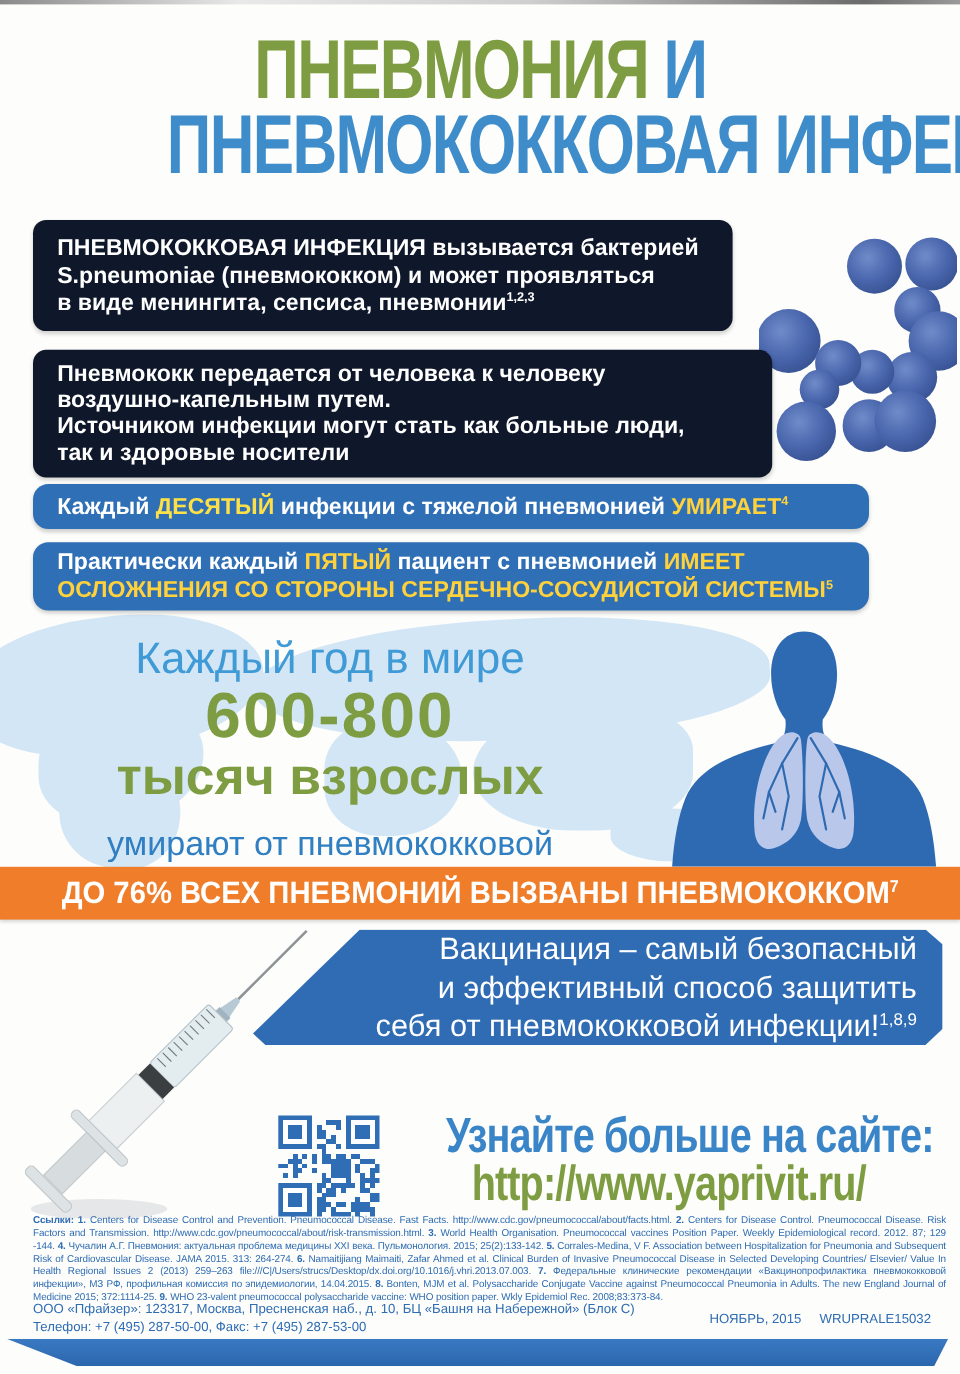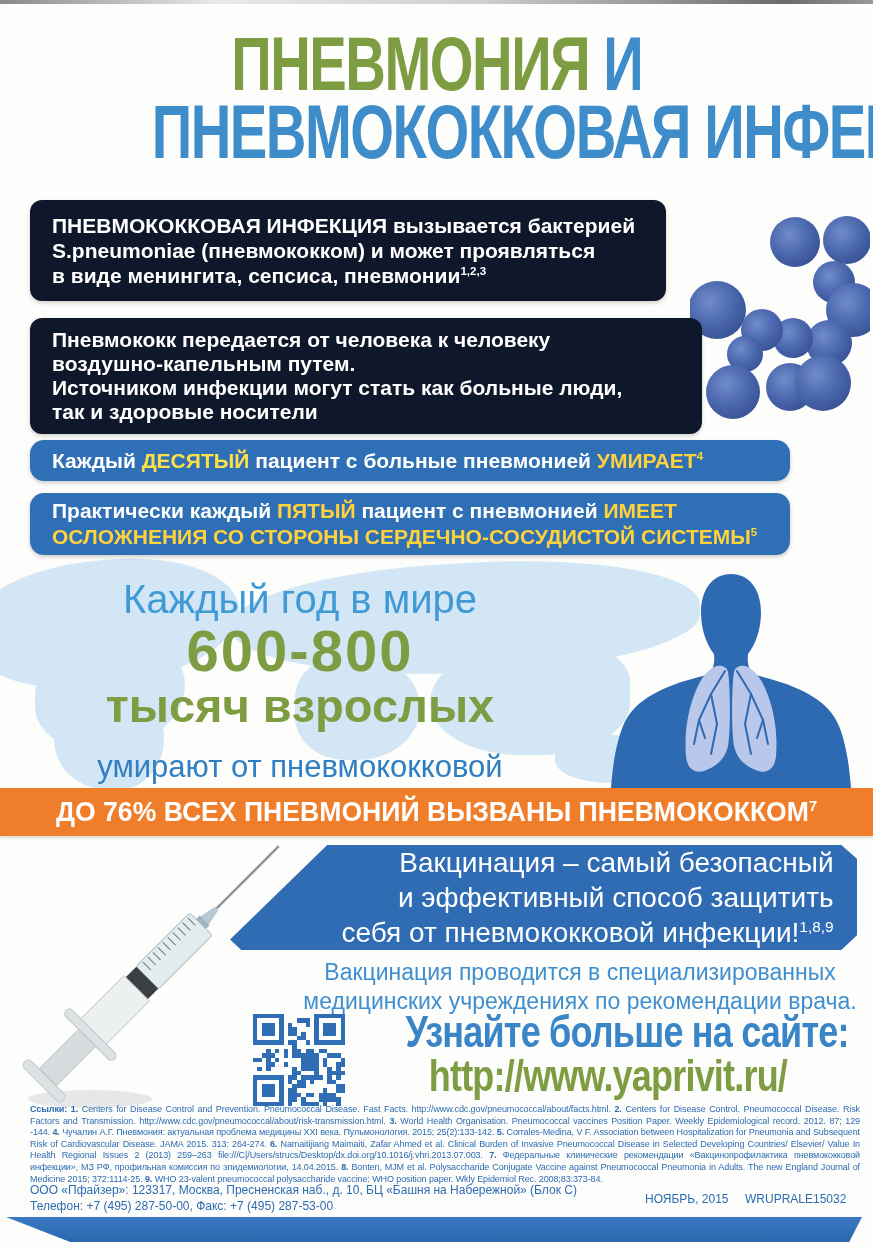--- a/index.html
+++ b/index.html
@@ -122,21 +122,21 @@
   </svg>
 
   <div class="gbox g1"><span>ПНЕВМОКОККОВАЯ ИНФЕКЦИЯ вызывается бактерией
 S.pneumoniae (пневмококком) и может проявляться
 в виде менингита, сепсиса, пневмонии</span><sup>1,2,3</sup></div>
   <div class="gbox g2"><span>Пневмококк передается от человека к человеку
 воздушно-капельным путем.
 Источником инфекции могут стать как больные люди,
 так и здоровые носители</span></div>
 
-  <div class="bluebanner bb1"><span style="white-space:pre-line"><span>Каждый </span><span style="color: #fde047; text-align: center;">ДЕСЯТЫЙ</span><span> пациент с больные пневмонией </span><span style="color: rgb(255, 210, 60);">УМИРАЕТ</span><sup style="color: rgb(255, 210, 60);">4</sup></span></div>
+  <div class="bluebanner bb1"><span style="white-space:pre-line"><span>Каждый </span><span style="color: #fde047; text-align: center;">ДЕСЯТЫЙ</span><span> инфекции с тяжелой пневмонией </span><span style="color: rgb(255, 210, 60);">УМИРАЕТ</span><sup style="color: rgb(255, 210, 60);">4</sup></span></div>
   <div class="bluebanner bb2"><span style="white-space:pre-line"><span>Практически каждый </span><span style="color: rgb(255, 210, 60);">ПЯТЫЙ</span><span> пациент с пневмонией </span><span style="color: rgb(255, 210, 60);">ИМЕЕТ
 ОСЛОЖНЕНИЯ СО СТОРОНЫ СЕРДЕЧНО-СОСУДИСТОЙ СИСТЕМЫ</span><sup style="color: rgb(255, 210, 60);">5</sup></span></div>
 
   <div class="map">
     <div class="blob" style="left:-30px;top:5px;width:270px;height:125px;transform:rotate(-8deg);"></div>
     <div class="blob" style="left:95px;top:8px;width:120px;height:42px;"></div>
     <div class="blob" style="left:35px;top:80px;width:150px;height:115px;border-radius:55% 45% 60% 40%;"></div>
     <div class="blob" style="left:230px;top:8px;width:470px;height:110px;transform:rotate(-3deg);border-radius:50% 50% 45% 55%;"></div>
     <div class="blob" style="left:295px;top:100px;width:125px;height:105px;border-radius:45% 55% 55% 45%;"></div>
     <div class="blob" style="left:430px;top:85px;width:200px;height:115px;border-radius:60% 40% 50% 50%;"></div>
@@ -194,22 +194,20 @@
           <line x1="53" y1="-14" x2="53" y2="-3"></line>
       </g>
       <rect x="-33" y="-15.5" width="15" height="31" fill="#3b3f42"></rect>
       <rect x="-95" y="-18" width="62" height="36" fill="#eceff0" opacity="0.92" stroke="#c5cbce" stroke-width="1"></rect>
       <rect x="-103" y="-34" width="9" height="68" rx="4" fill="#dde2e4" stroke="#bfc5c8" stroke-width="1"></rect>
       <rect x="-158" y="-12" width="55" height="24" fill="#d7dcde" stroke="#c0c6c9" stroke-width="1"></rect>
       <rect x="-169" y="-27" width="10" height="54" rx="4" fill="#dde2e4" stroke="#bfc5c8" stroke-width="1"></rect>
     </g>
   </svg>
 
-  <div class="note">Вакцинация проводится в специализированных
-медицинских учреждениях по рекомендации врача.</div>
 
   <div class="qr">
     <svg viewBox="0 0 21 21" fill="#2f6eb5" shape-rendering="crispEdges">
         <rect x="10" y="1" width="1" height="1"></rect>
         <rect x="11" y="1" width="1" height="1"></rect>
         <rect x="12" y="1" width="1" height="1"></rect>
         <rect x="8" y="2" width="1" height="1"></rect>
         <rect x="12" y="2" width="1" height="1"></rect>
         <rect x="8" y="3" width="1" height="1"></rect>
         <rect x="9" y="3" width="1" height="1"></rect>

